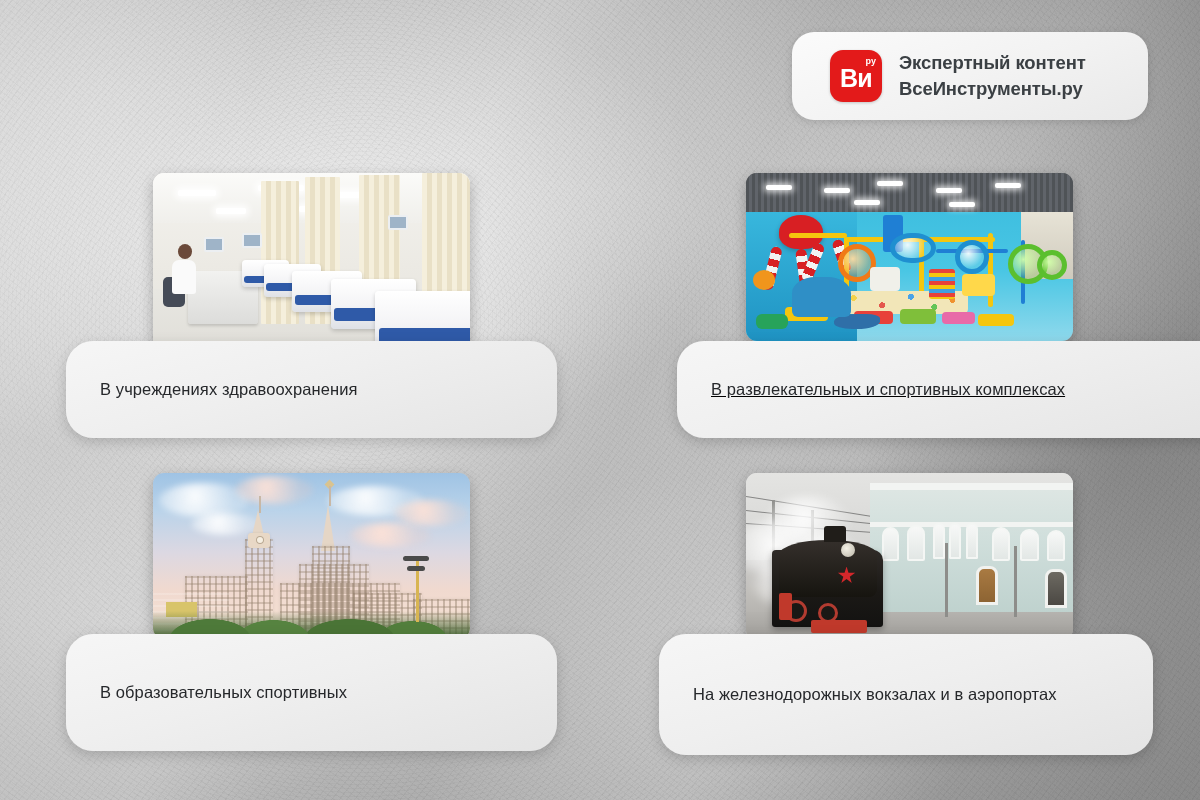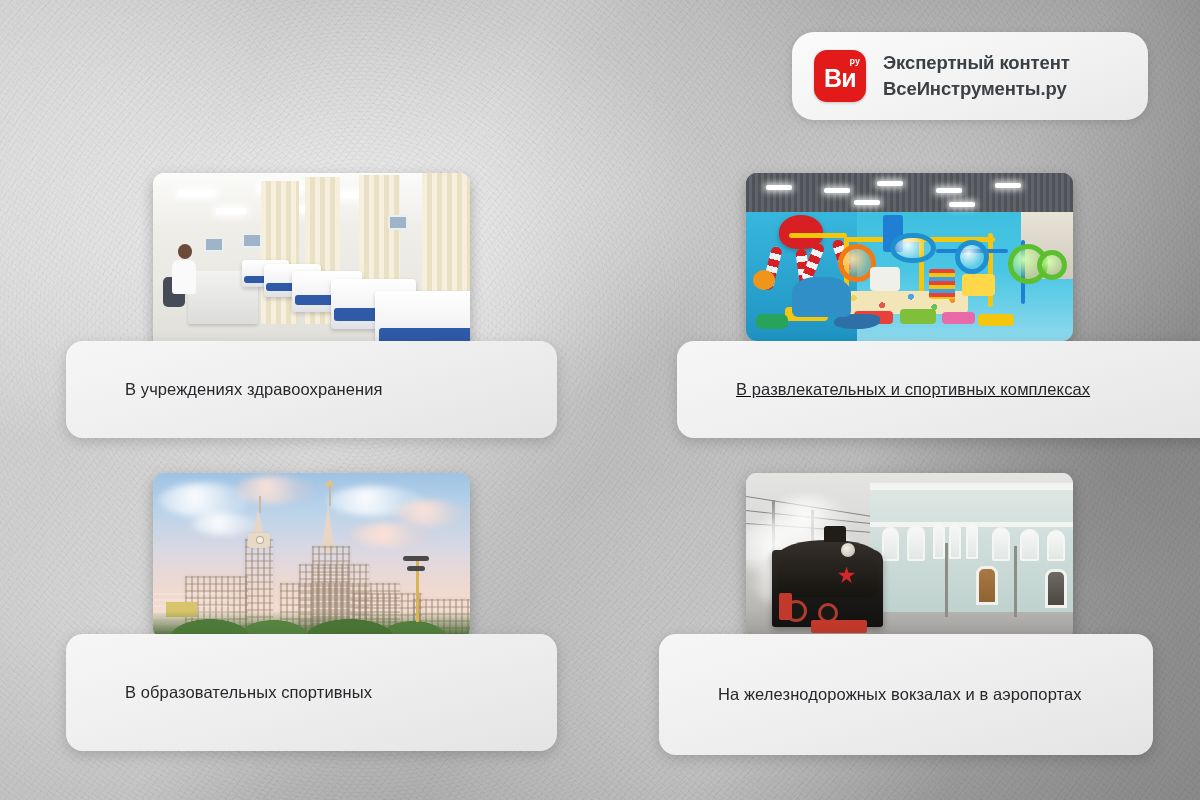--- a/index.html
+++ b/index.html
@@ -51,21 +51,21 @@
   .subtitle{
     margin-top:7px; font-size:19px; font-weight:700; color:#2e2e2e;
     letter-spacing:.2px;
   }
 
   
   .badge{
     position:absolute; left:792px; top:32px; width:356px; height:88px;
     background:linear-gradient(160deg,#fbfbfb 0%,#f2f2f2 55%,#e9e9e9 100%);
     border-radius:22px; z-index:7;
-    display:flex; align-items:center; gap:17px; padding:0 22px;
+    display:flex; align-items:center; gap:17px; padding:0 38px;
     box-shadow:0 2px 9px rgba(0,0,0,.13);
   }
   .logo{
     position:relative; flex:0 0 auto; width:52px; height:52px;
     border-radius:13px; background:#e31a1a;
     display:flex; align-items:center; justify-content:center;
     box-shadow:0 1px 3px rgba(0,0,0,.2);
   }
   .logo-text{
     color:#fff; font-size:25px; font-weight:700; letter-spacing:-.6px;
@@ -86,23 +86,23 @@
 
   .photo{
     position:absolute; border-radius:11px; overflow:hidden;
     box-shadow:0 5px 14px rgba(0,0,0,.26);
   }
   .photo .scene{ position:absolute; inset:0; }
 
   .caption-card{
     position:absolute; z-index:5;
     background:linear-gradient(165deg,#f6f6f6 0%,#efefef 45%,#e4e4e4 100%);
-    border-radius:17px;
+    border-radius:27px;
     box-shadow:0 4px 13px rgba(0,0,0,.17);
-    display:flex; align-items:center;padding-left:25px;
+    display:flex; align-items:center;
   }
   .caption-text{
     font-size:16.5px; color:#26282b; line-height:1.62;
     letter-spacing:.1px; padding:0 34px; max-width:100%;
   }
 
   
   .ph-hospital{ background:linear-gradient(180deg,#f4f3ef 0%,#eceae4 48%,#e2e1dc 100%); }
   .ph-hospital .ceiling{
     position:absolute; left:0; top:0; width:100%; height:26%;

